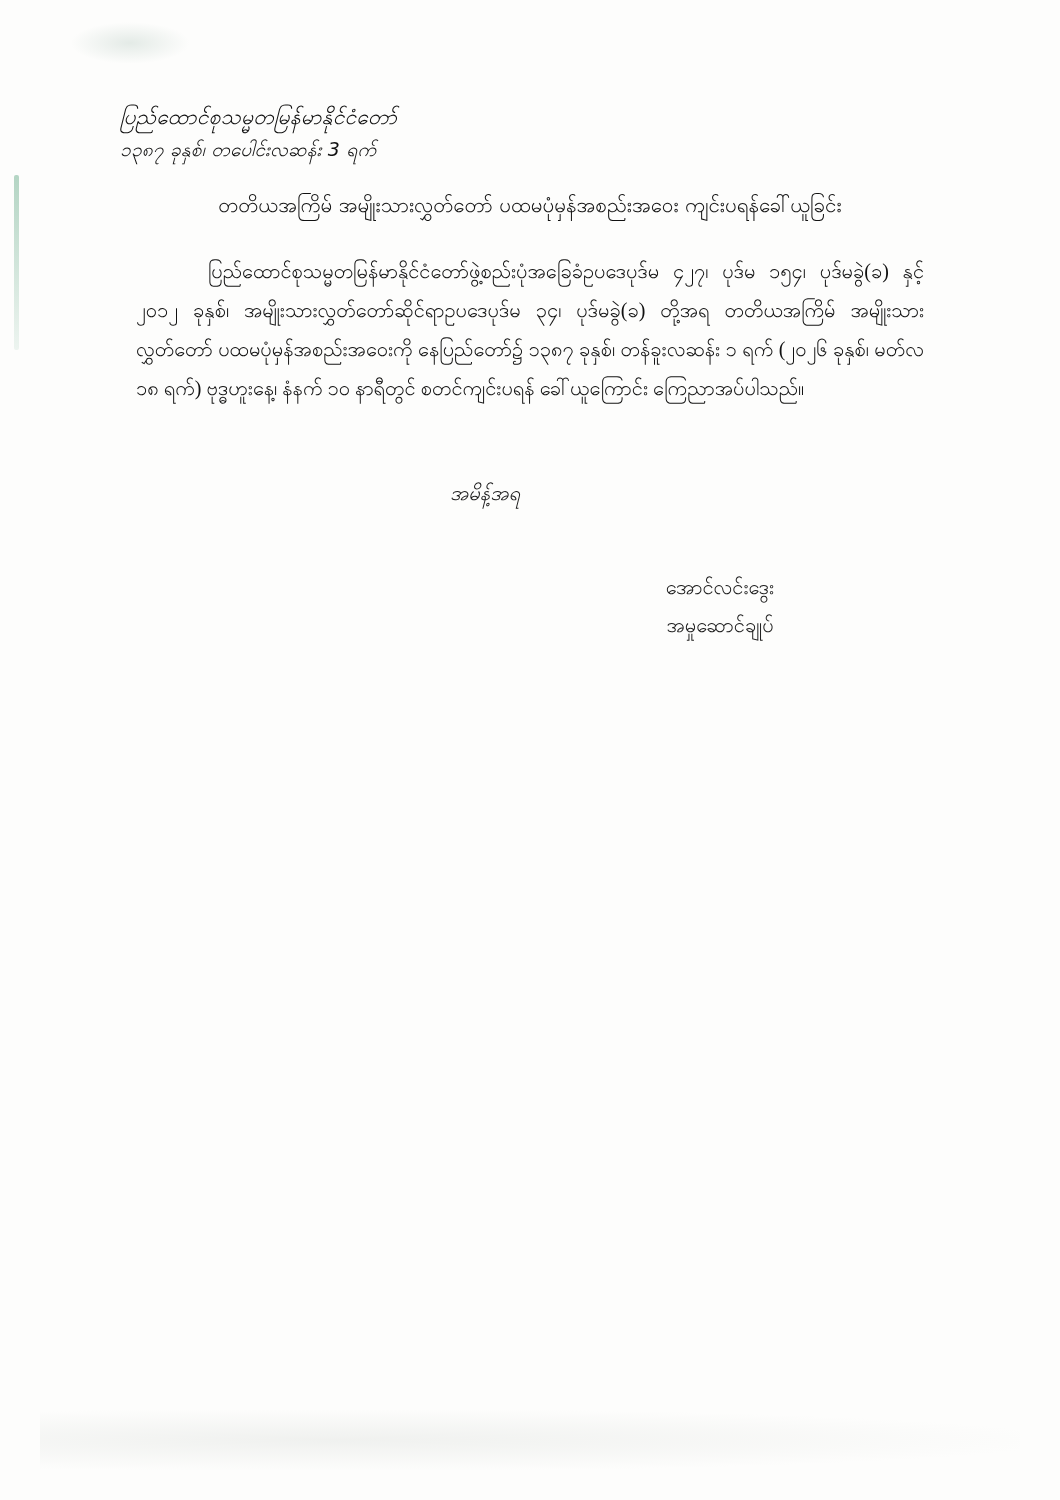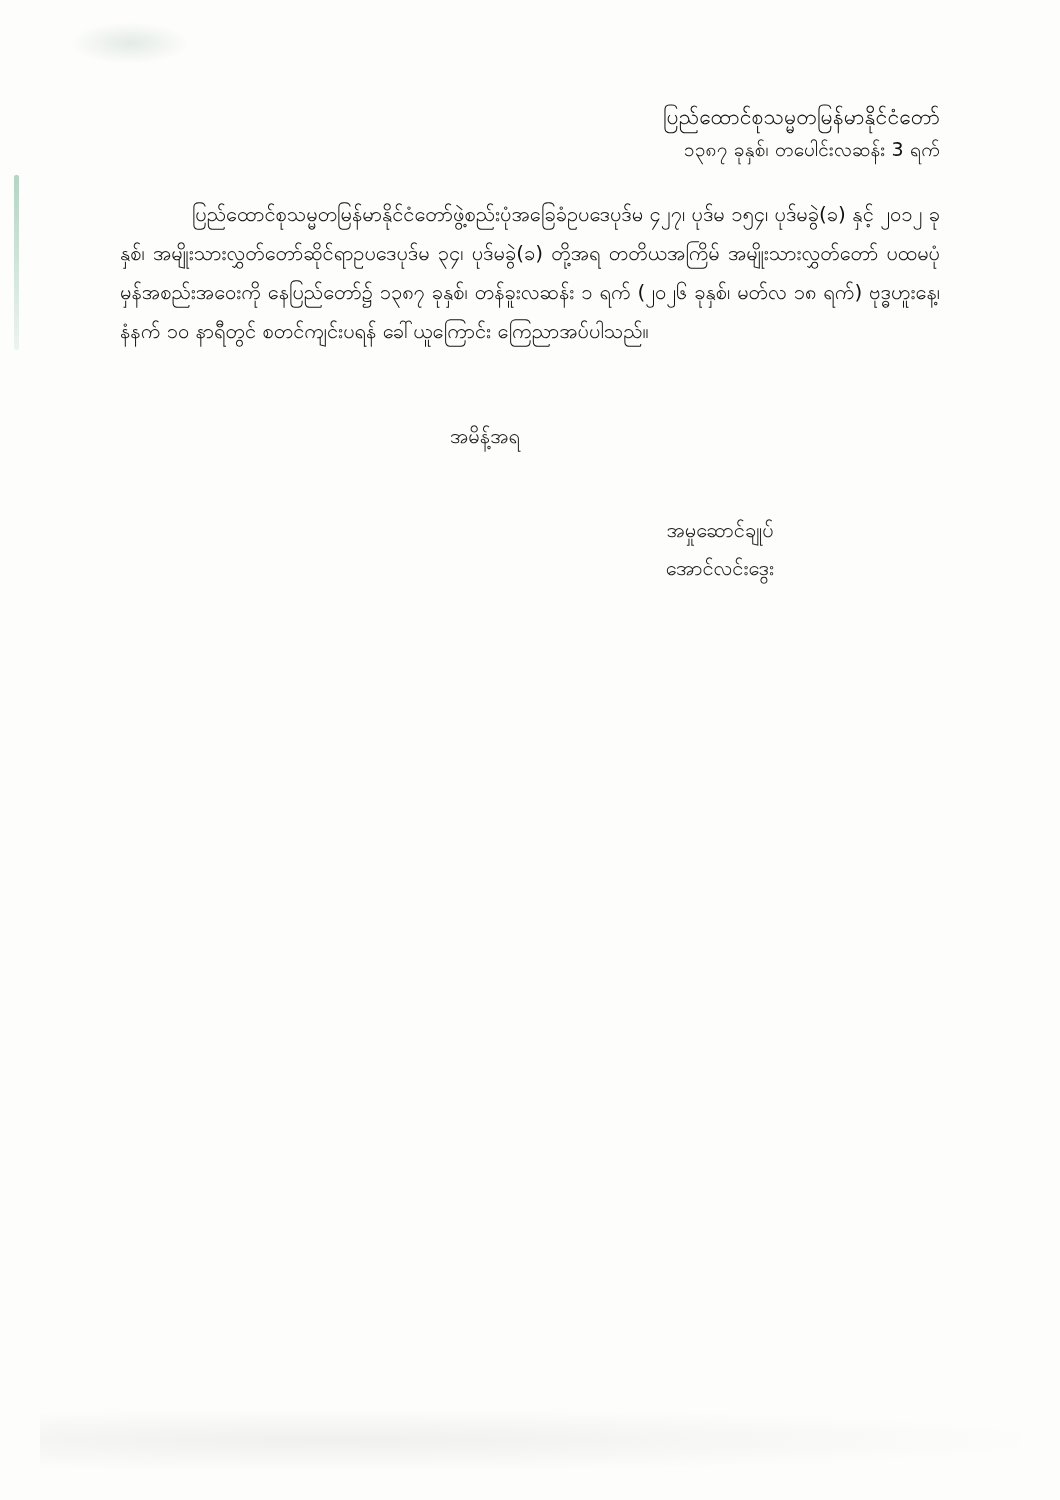--- a/index.html
+++ b/index.html
@@ -50,21 +50,22 @@
   }
 
   .content {
     position: absolute;
     left: 120px;
     top: 100px;
     width: 820px;
   }
 
   .header-block {
-    text-align: right;
+    text-align: left;
+    font-style: italic;
   }
   .header-line {
     font-size: 21px;
     line-height: 1.62;
     letter-spacing: 0.2px;
     color: #111;
   }
   .header-line.sub {
     font-size: 19px;
   }
@@ -82,29 +83,31 @@
 
   .body-block {
     margin-top: 30px;
     font-size: 20px;
     line-height: 1.95;
     text-align: justify;
     text-justify: inter-word;
     color: #111;
   }
   .body-block p {
-    margin: 0;
+    margin: 16px;
     text-indent: 72px;
+    font-family: Liberation Serif, serif;
   }
 
   .by-order {
     margin-top: 72px;
     text-align: center;
     font-size: 20px;
     padding-right: 90px;
+    font-style: italic;
   }
 
   .signature {
     margin-top: 58px;
     text-align: center;
     padding-left: 380px;
     font-size: 20px;
     line-height: 1.9;
   }
   .signature div {
@@ -120,26 +123,27 @@
   <div class="scan-edge-left"></div>
   <div class="scan-smudge-bottom"></div>
 
   <div class="content">
 
     <div class="header-block">
       <div class="header-line">ပြည်ထောင်စုသမ္မတမြန်မာနိုင်ငံတော်</div>
       <div class="header-line sub">၁၃၈၇ ခုနှစ်၊ တပေါင်းလဆန်း  3  ရက်</div>
     </div>
 
+    <div class="title">တတိယအကြိမ် အမျိုးသားလွှတ်တော် ပထမပုံမှန်အစည်းအဝေး ကျင်းပရန်ခေါ်ယူခြင်း</div>
 
     <div class="body-block">
       <p>ပြည်ထောင်စုသမ္မတမြန်မာနိုင်ငံတော်ဖွဲ့စည်းပုံအခြေခံဥပဒေပုဒ်မ ၄၂၇၊ ပုဒ်မ ၁၅၄၊ ပုဒ်မခွဲ(ခ) နှင့် ၂၀၁၂ ခုနှစ်၊ အမျိုးသားလွှတ်တော်ဆိုင်ရာဥပဒေပုဒ်မ ၃၄၊ ပုဒ်မခွဲ(ခ) တို့အရ တတိယအကြိမ် အမျိုးသားလွှတ်တော် ပထမပုံမှန်အစည်းအဝေးကို နေပြည်တော်၌ ၁၃၈၇ ခုနှစ်၊ တန်ခူးလဆန်း ၁ ရက် (၂၀၂၆ ခုနှစ်၊ မတ်လ  ၁၈ ရက်) ဗုဒ္ဓဟူးနေ့၊ နံနက် ၁၀ နာရီတွင် စတင်ကျင်းပရန် ခေါ်ယူကြောင်း ကြေညာအပ်ပါသည်။</p>
     </div>
 
     <div class="by-order">အမိန့်အရ</div>
 
     <div class="signature">
+      <div>အောင်လင်းဒွေး</div>
       <div>အမှုဆောင်ချုပ်</div>
-      <div>အောင်လင်းဒွေး</div>
     </div>
 
   </div>
 </div>
 
 </body></html>

